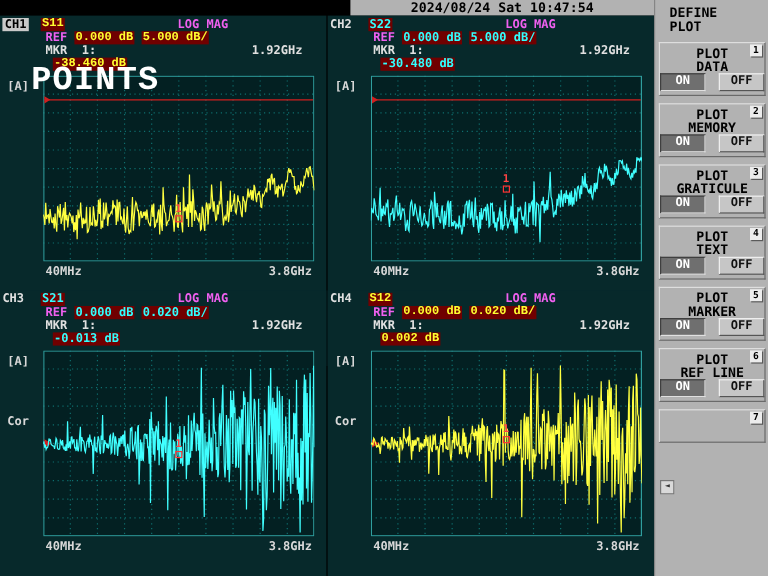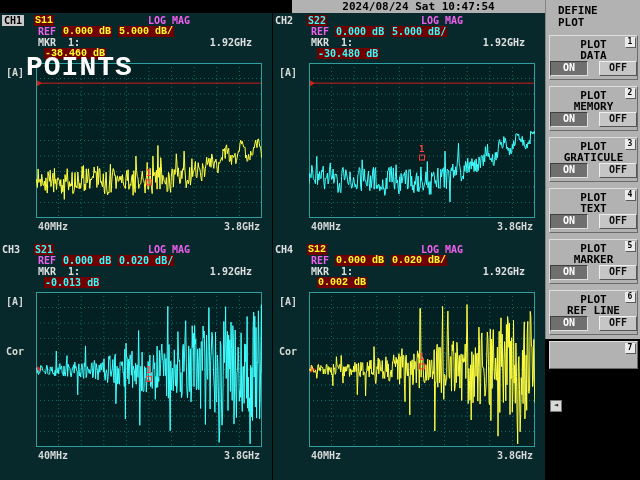--- a/index.html
+++ b/index.html
@@ -26,21 +26,21 @@
   .ylw{color:#ffff30;font-family:Liberation Mono, monospace;}
   .cyn{color:#30ffff;}
   .plot{position:absolute;left:36px;top:50px;width:226px;height:155px;background:#032022;}
   .t-lab{position:absolute;left:6px;top:54px;color:#d8d8d8;}
   .c-lab{position:absolute;left:6px;top:104px;color:#d8d8d8;}
   .x-start{position:absolute;left:38px;top:208px;color:#d8d8d8;}
   .x-stop{position:absolute;right:12px;top:208px;color:#d8d8d8;}
   .points-overlay{position:absolute;left:26px;top:44px;z-index:5;color:#fff;
         font-family:Liberation Mono, monospace;font-size:28px;line-height:21px;letter-spacing:1px;}
   
-  .sidebar{position:absolute;left:545px;top:0;width:95px;height:339px;background:#b2b2b2;
+  .sidebar{position:absolute;left:545px;top:0;width:95px;height:480px;background:#b2b2b2;
            border-left:1px solid #858585;color:#000;}
   .sb-title{font:bold 11px "DejaVu Sans Mono",monospace;line-height:12px;padding:5px 0 3px 12px;}
   .skey{position:relative;margin:3px 3px 6px 3px;height:43px;background:#b2b2b2;
         border:1px solid;border-color:#dedede #6a6a6a #6a6a6a #dedede;}
   .skey .lbl{text-align:center;font:bold 11px "DejaVu Sans Mono",monospace;line-height:11px;padding-top:3px;}
   .skey .num{position:absolute;top:1px;right:2px;width:10px;height:10px;background:#ececec;
         color:#000;font:bold 8px "DejaVu Sans Mono",monospace;text-align:center;line-height:10px;
         box-shadow:1px 1px 0 #5a5a5a;}
   .toggle{position:absolute;bottom:3px;left:0;right:0;display:flex;justify-content:space-between;}
   .tbtn{width:36px;height:13px;font:bold 10px "DejaVu Sans Mono",monospace;

